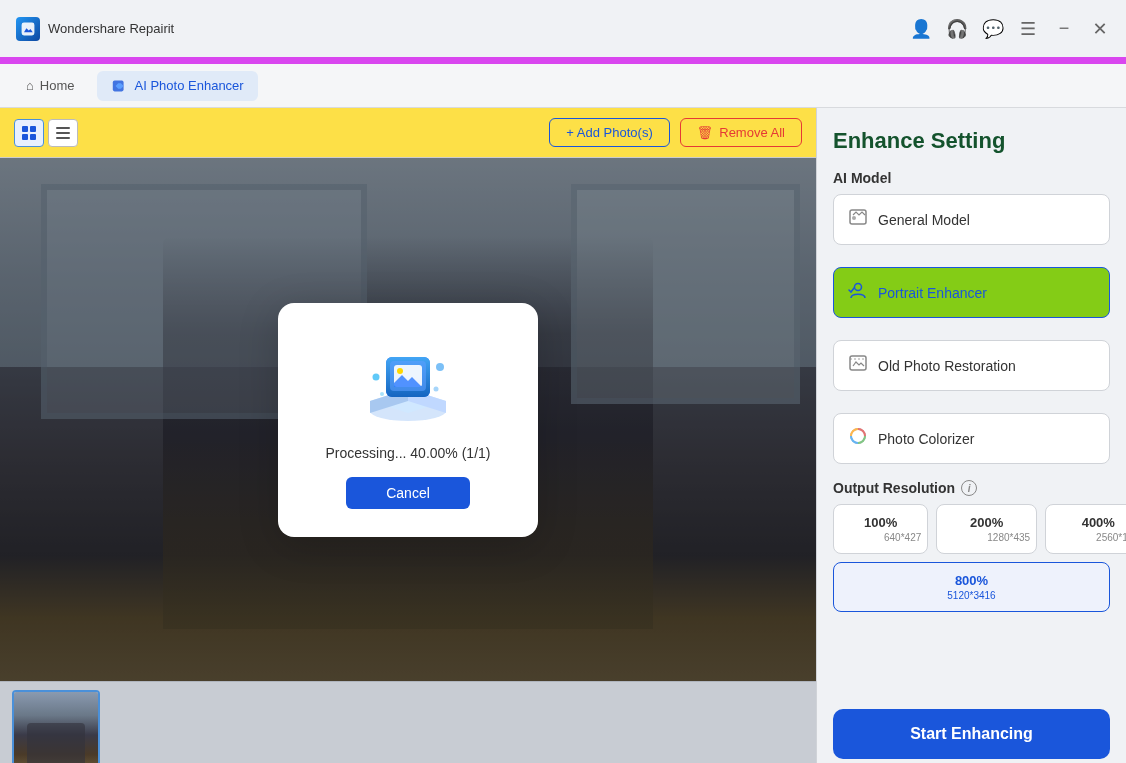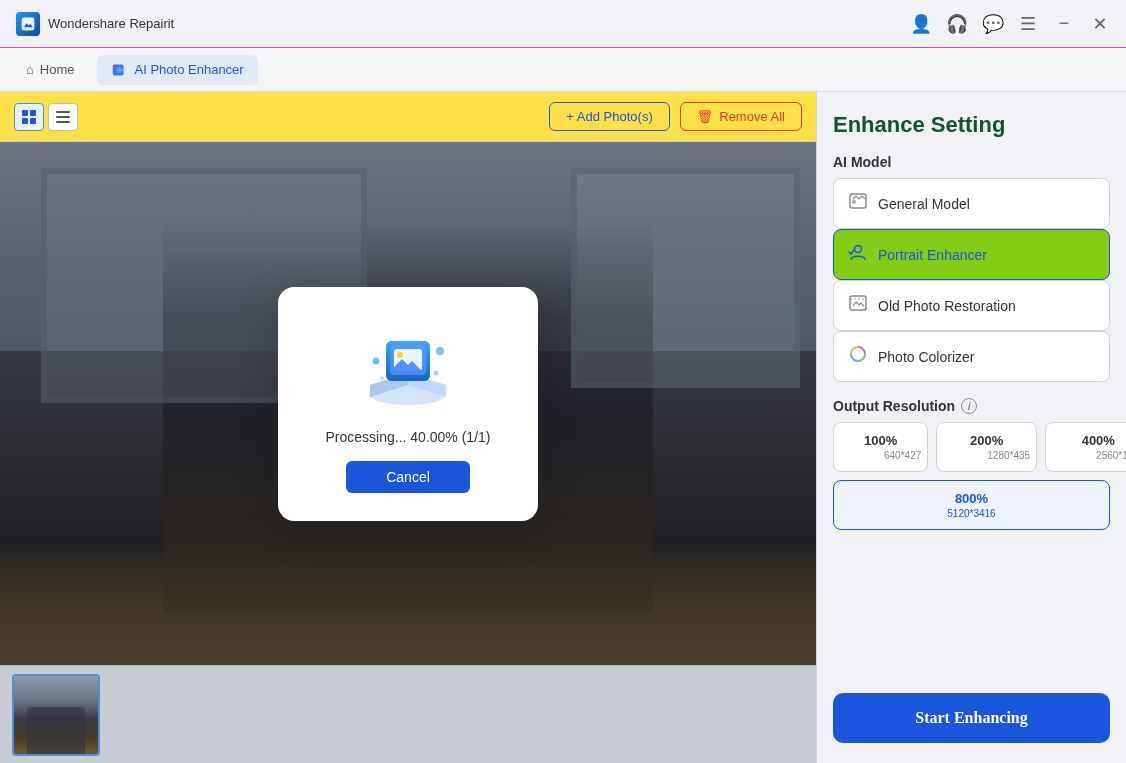--- a/index.html
+++ b/index.html
@@ -11,23 +11,23 @@
       overflow: hidden;
       position: relative;
     }
 
     
     .title-bar {
       display: flex;
       align-items: center;
       justify-content: space-between;
       background: #f0f2f5;
-      height: 48px;
+      height: 64px;
       padding: 0 16px;
-      border-bottom: 1px solid #d946ef;
+      border-bottom: 7px solid #d946ef;
     }
     .title-bar-left {
       display: flex;
       align-items: center;
       gap: 8px;
     }
     .app-icon {
       width: 24px;
       height: 24px;
       background: linear-gradient(135deg, #2196F3, #0d47a1);
@@ -256,21 +256,21 @@
     }
     .section-label {
       font-size: 14px;
       font-weight: 600;
       color: #333;
       margin-bottom: 8px;
     }
     .model-list {
       display: flex;
       flex-direction: column;
-      gap: 0;
+      gap: 22px;
     }
     .model-btn {
       display: flex;
       align-items: center;
       gap: 10px;
       padding: 12px 14px;
       border-radius: 8px;
       border: 1.5px solid #d0d3d8;
       background: #fff;
       cursor: pointer;
@@ -363,21 +363,20 @@
       width: 100%;
       padding: 16px;
       background: #1a56db;
       color: #fff;
       border: none;
       border-radius: 10px;
       font-size: 16px;
       font-weight: 600;
       cursor: pointer;
       margin-top: auto;
-      font-family: Liberation Serif, serif;
     }
 
     
     .icon-3d {
       width: 100px;
       height: 90px;
     }
   </style>
 </head>
 <body>

